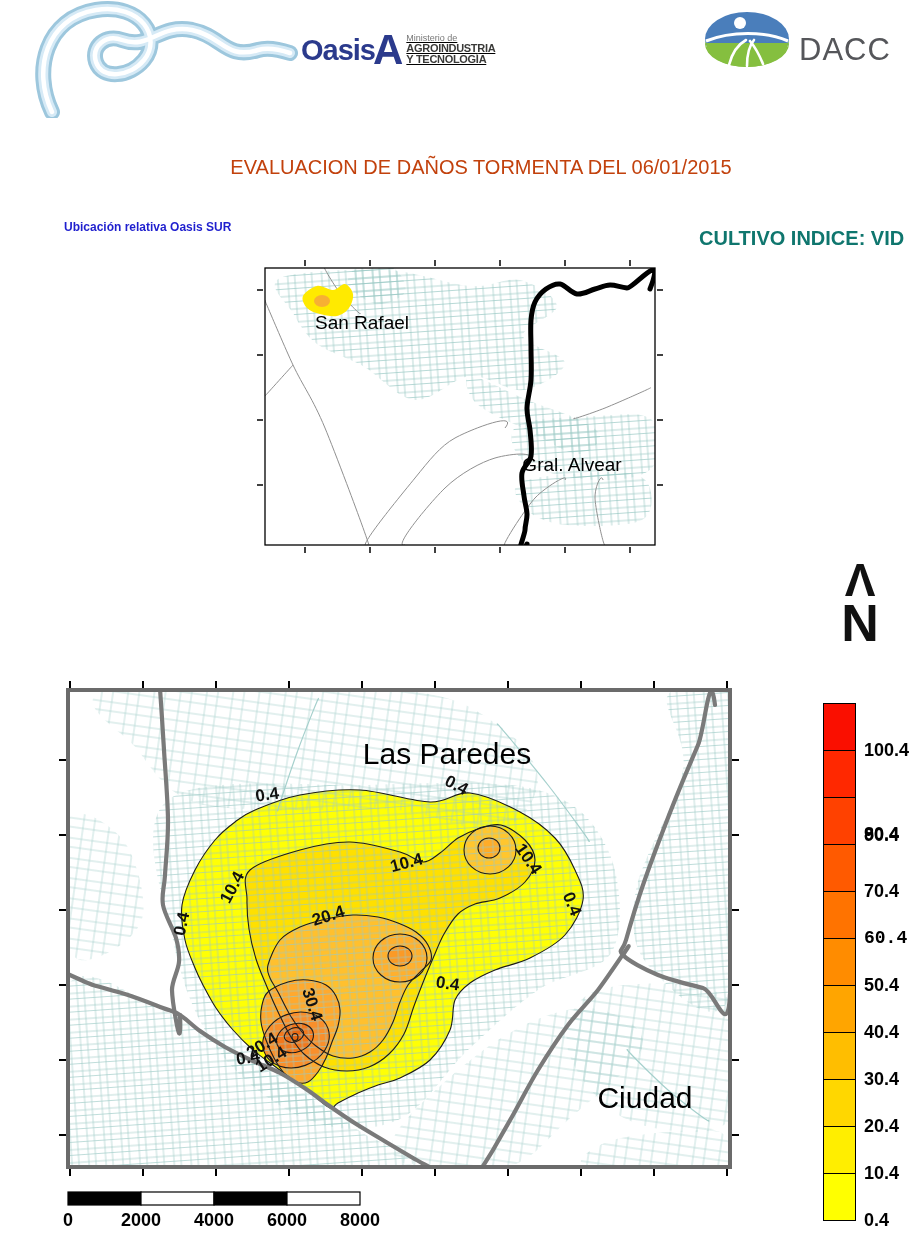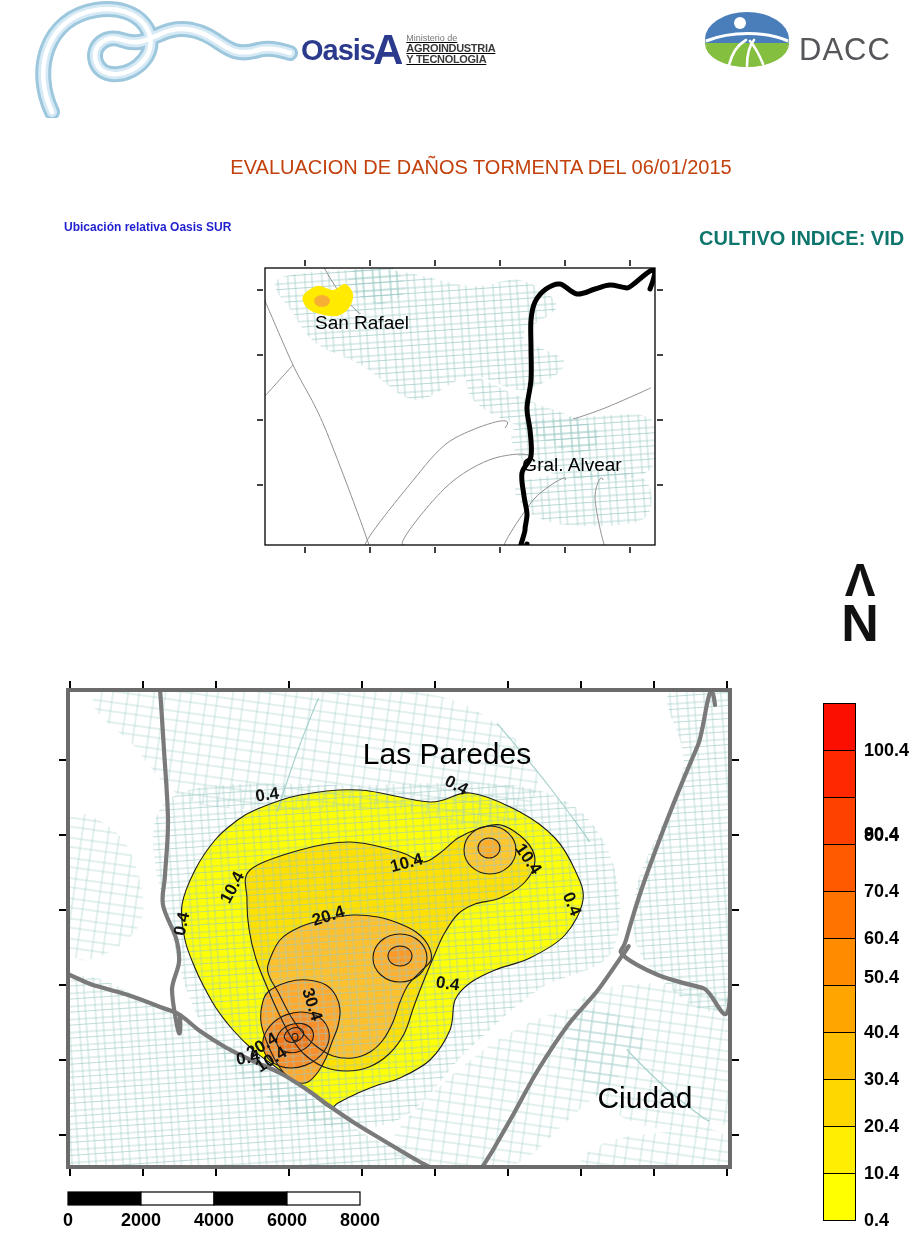--- a/index.html
+++ b/index.html
@@ -269,22 +269,22 @@
       <div class="cell" style="top: 235px; background: rgb(255, 140, 0);"></div>
       <div class="cell" style="top: 282px; background: rgb(255, 165, 0);"></div>
       <div class="cell" style="top: 329px; background: rgb(255, 190, 0);"></div>
       <div class="cell" style="top: 376px; background: rgb(255, 215, 0);"></div>
       <div class="cell" style="top: 423px; background: rgb(255, 238, 0);"></div>
       <div class="cell" style="top: 470px; background: rgb(255, 255, 0);"></div>
       <div class="lab" style="top: 47px;">100.4</div>
       <div class="lab" style="top: 94px; margin-top: 38px;">90.4</div>
       <div class="lab" style="top: 131px;">80.4</div>
       <div class="lab" style="top: 188px;">70.4</div>
-      <div class="lab" style="top: 235px;">60.4</div>
-      <div class="lab" style="top: 274px;">50.4</div>
+      <div class="lab" style="top: 235px; font-family: Liberation Mono, monospace;">60.4</div>
+      <div class="lab" style="top: 282px;">50.4</div>
       <div class="lab" style="top: 329px;">40.4</div>
       <div class="lab" style="top: 376px;">30.4</div>
       <div class="lab" style="top: 423px;">20.4</div>
       <div class="lab" style="top: 470px;">10.4</div>
       <div class="lab" style="top: 517px;">0.4</div>
     </div>
 
   <svg class="abs" style="left:56px;top:1186px" width="345" height="47" viewBox="0 0 345 47">
     <g id="sb-segs">
         <rect x="12" y="6" width="73" height="13" fill="#000000" stroke="#000" stroke-width="1.2"></rect>

